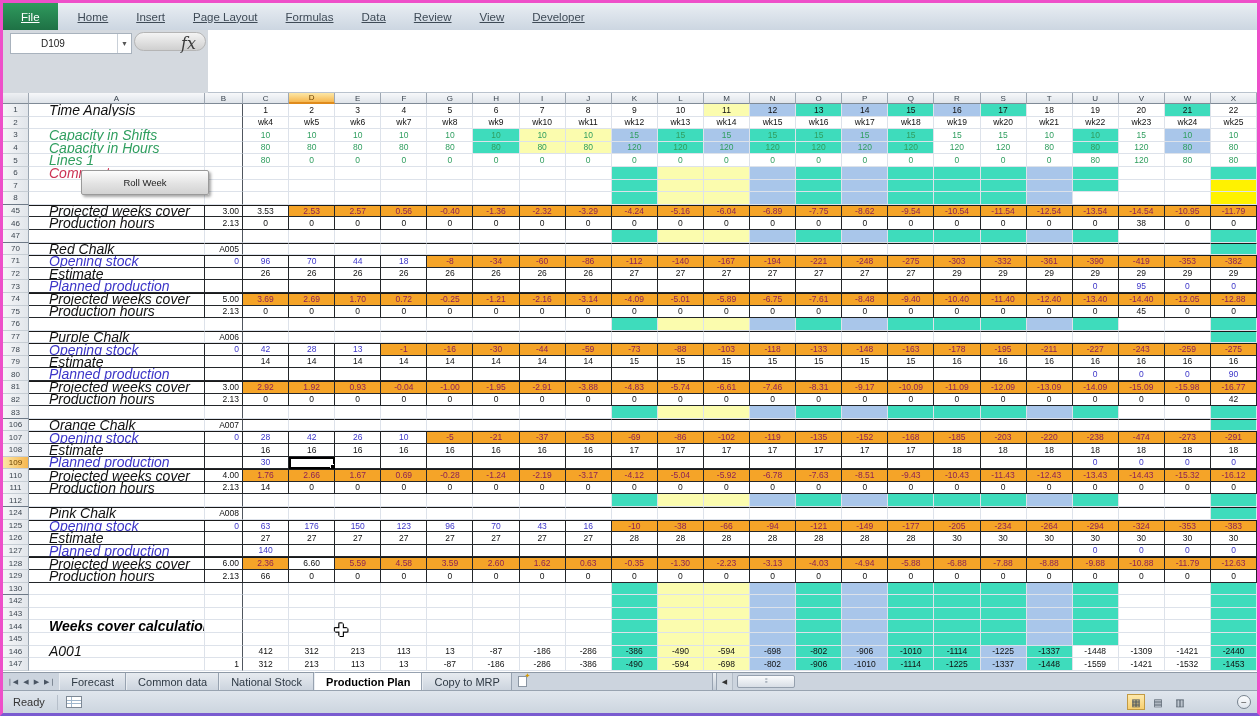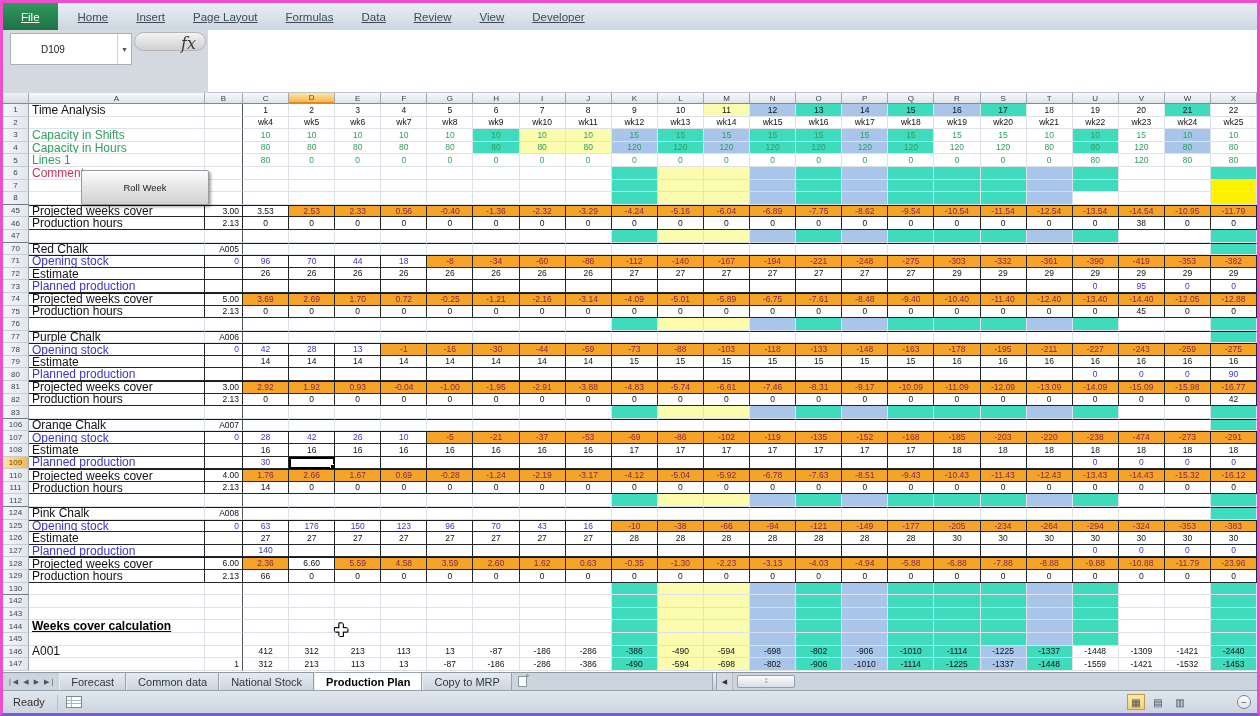--- a/index.html
+++ b/index.html
@@ -9,52 +9,52 @@
   #app { position:absolute; inset:3px; display:flex; flex-direction:column; }
 
   
   .tabbar { height:27px; background:linear-gradient(#e9eef3,#ccd6e1); display:flex; align-items:stretch; flex:0 0 27px; }
   .rtab { padding:0 14px; display:flex; align-items:center; font-size:11.5px; color:#3e4a56;text-decoration:underline; }
   .rtab.file { background:linear-gradient(#2f9a5d,#1e7145); color:#fff; padding:0 18px; margin-right:6px; }
 
   
   .fzone { height:63px; flex:0 0 63px; position:relative; background:#fff; border-bottom:1px solid #b9c2cd; }
   .fgrey { position:absolute; left:0; top:0; width:205px; height:63px; background:#d4d9df; }
-  .namebox { position:absolute; left:7px; top:3px; width:122px; height:32px; background:#fff; border:1px solid #a8b2bd; display:flex; align-items:center; font-size:10px; color:#222; }
+  .namebox { position:absolute; left:7px; top:3px; width:122px; height:21px; background:#fff; border:1px solid #a8b2bd; display:flex; align-items:center; font-size:10px; color:#222; }
   .namebox .nbtxt { flex:1; padding-left:30px; }
   .namebox .nbdd { width:14px; height:100%; border-left:1px solid #c9d0d8; display:flex; align-items:center; justify-content:center; font-size:7px; color:#555; }
   .fxpill { position:absolute; left:131px; top:2px; width:72px; height:19px; background:linear-gradient(#f4f4f4,#cfcfcf); border:1px solid #b5b5b5; border-radius:10px; }
   .fxbtn { position:absolute; left:178px; top:4px; font-family:"DejaVu Serif",serif; font-style:italic; font-size:16px; color:#3a3a3a; }
 
   
   #grid { flex:1; position:relative; background:#fff; overflow:hidden; }
   #ghead { display:flex; height:11px; }
   .hcell { flex:1; background:linear-gradient(#f7f8fa,#dfe4ea); border-right:1px solid #9fa8b3; border-bottom:1px solid #7f8a96; font-size:8px; color:#38424c; display:flex; align-items:center; justify-content:center; overflow:hidden; }
   .hcorner { flex:0 0 26px; background:linear-gradient(#eef0f3,#d7dce2); border-right:1px solid #9fa8b3; border-bottom:1px solid #7f8a96; }
   .ha { flex:0 0 176px; } .hb { flex:0 0 38px; }
   .hsel { background:linear-gradient(#fde7a6,#f6b74f); border-bottom:2px solid #df8b1c; color:#6b4300; }
 
   .grow { display:flex; height:12.6px; }
   .rn { flex:0 0 26px; background:linear-gradient(90deg,#f5f6f8,#e2e6eb); border-right:1px solid #9aa5b1; border-bottom:1px solid #c6cdd4; font-size:8px; color:#3c4650; display:flex; align-items:center; justify-content:center; }
   .rnsel { background:linear-gradient(90deg,#fde7a6,#f6b74f); color:#6b4300; }
   .jmp { border-bottom:1px solid #6e7a88; }
   .cell { flex:1; border-right:1px solid #dde2ea; border-bottom:1px solid #dde2ea; font-size:8.5px; color:#111; display:flex; align-items:center; justify-content:center; overflow:hidden; white-space:nowrap; line-height:1; }
-  .ca { flex:0 0 176px; justify-content:flex-start; padding-left:3px; font-size:12px; }
+  .ca { flex:0 0 176px; justify-content:flex-start; padding-left:20px; font-size:14px;font-style:italic; }
   .cb { flex:0 0 38px; justify-content:flex-end; padding-right:3px; border-right:1px solid #50565e; }
   .bg-t { background:#3edcbc; } .bg-b { background:#a9c6ea; } .bg-y { background:#fbfcae; }
   .bg-Y { background:#fff200; } .bg-o { background:#f5a428; }
   .fg-g { color:#2f9e5f; } .fg-u { color:#3c35c8; } .fg-m { color:#8c2155; }
   .lab-g { color:#2f9e5f; } .lab-r { color:#cc3355; } .lab-u { color:#3c35c8; } .lab-k { color:#111; }
   .lab-B { color:#000; font-weight:bold; text-decoration:underline; }
   .bd .cell { border-right:1px solid #23262a; border-bottom:1px solid #23262a; }
   .tl .cell { border-top:1px solid #1a1a1a; }
   .selcell { outline:2px solid #000; outline-offset:-2px; position:relative; z-index:5; background:#fff; }
   .selcell::after { content:""; position:absolute; right:-1px; bottom:-1px; width:3px; height:3px; background:#000; border:1px solid #fff; }
 
-  .rollweek { position:absolute; left:78px; top:77px; width:128px; height:35px; background:linear-gradient(#fdfdfd,#e3e3e3 55%,#d2d2d2); border:1px solid #9a9a9a; border-radius:2px; box-shadow:2px 2px 3px rgba(0,0,0,.35); font-size:9.5px; color:#222; display:flex; align-items:center; justify-content:center; z-index:6; }
+  .rollweek { position:absolute; left:78px; top:77px; width:128px; height:25px; background:linear-gradient(#fdfdfd,#e3e3e3 55%,#d2d2d2); border:1px solid #9a9a9a; border-radius:2px; box-shadow:2px 2px 3px rgba(0,0,0,.35); font-size:9.5px; color:#222; display:flex; align-items:center; justify-content:center; z-index:6; }
 
   #cursor { position:absolute; left:334px; top:620px; z-index:50; font-size:17px; color:#fff; text-shadow:-1px 0 #000,1px 0 #000,0 -1px #000,0 1px #000,1px 1px #000,-1px -1px #000; pointer-events:none; }
 
   
   .sheetbar { height:18px; flex:0 0 18px; background:#ccd4de; border-top:1px solid #8e99a6; display:flex; align-items:stretch; font-size:11px; position:relative; }
   .snav { display:flex; align-items:center; padding:0 4px; gap:5px; color:#4a5563; font-size:7px; }
   .stab { display:flex; align-items:center; padding:0 11px; background:linear-gradient(#e7ebf0,#ccd4de); border-right:1px solid #97a2b0; border-left:1px solid #e9edf2; color:#2e3944; }
   .stab.active { background:#fff; font-weight:bold; color:#000; border-top:1px solid #97a2b0; margin-top:-1px; }
   .inssheet { width:22px; display:flex; align-items:center; justify-content:center; }
   .inssheet .pg { width:9px; height:11px; background:#fff; border:1px solid #8a95a2; position:relative; }
@@ -349,21 +349,21 @@
           <div class="cell  "></div>
           <div class="cell  "></div>
           <div class="cell bg-Y "></div>
         </div>
         <div class="grow bd tl">
           <div class="rn">45</div>
           <div class="cell ca lab-k">Projected weeks cover</div>
           <div class="cell cb">3.00</div>
           <div class="cell  ">3.53</div>
           <div class="cell bg-o fg-m">2.53</div>
-          <div class="cell bg-o fg-m">2.33</div>
+          <div class="cell bg-o fg-m">2.57</div>
           <div class="cell bg-o fg-m">0.56</div>
           <div class="cell bg-o fg-m">-0.40</div>
           <div class="cell bg-o fg-m">-1.36</div>
           <div class="cell bg-o fg-m">-2.32</div>
           <div class="cell bg-o fg-m">-3.29</div>
           <div class="cell bg-o fg-m">-4.24</div>
           <div class="cell bg-o fg-m">-5.16</div>
           <div class="cell bg-o fg-m">-6.04</div>
           <div class="cell bg-o fg-m">-6.89</div>
           <div class="cell bg-o fg-m">-7.75</div>
@@ -1124,21 +1124,21 @@
           <div class="cell bg-o fg-m">-3.13</div>
           <div class="cell bg-o fg-m">-4.03</div>
           <div class="cell bg-o fg-m">-4.94</div>
           <div class="cell bg-o fg-m">-5.88</div>
           <div class="cell bg-o fg-m">-6.88</div>
           <div class="cell bg-o fg-m">-7.88</div>
           <div class="cell bg-o fg-m">-8.88</div>
           <div class="cell bg-o fg-m">-9.88</div>
           <div class="cell bg-o fg-m">-10.88</div>
           <div class="cell bg-o fg-m">-11.79</div>
-          <div class="cell bg-o fg-m">-23.96</div>
+          <div class="cell bg-o fg-m">-12.63</div>
         </div>
         <div class="grow bd">
           <div class="rn">129</div>
           <div class="cell ca lab-k">Production hours</div>
           <div class="cell cb">2.13</div>
           <div class="cell  ">66</div>
           <div class="cell  ">0</div>
           <div class="cell  ">0</div>
           <div class="cell  ">0</div>
           <div class="cell  ">0</div>

